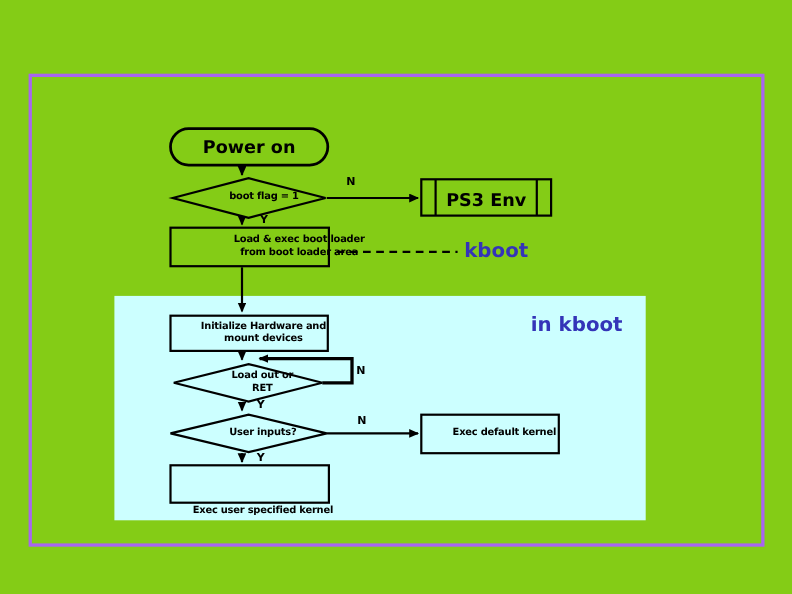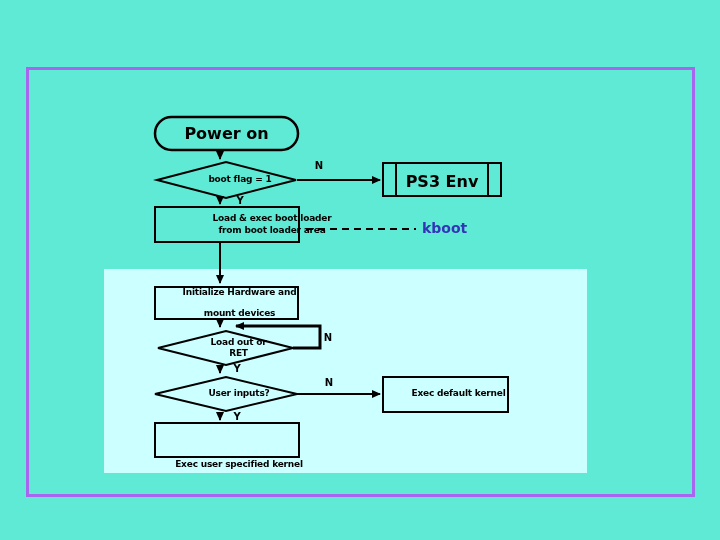--- a/index.html
+++ b/index.html
@@ -1,37 +1,37 @@
 <!DOCTYPE html>
 <html style="--border: #a865ef; --region: #ccffff; --accent: #3434b8;"><head>
 <meta charset="utf-8">
 <style>
   html,body{margin:0;padding:0;background:#fff;}
   #canvas{
-    position:relative;width:720px;height:540px;background:#5eead4;overflow:hidden;
+    position:relative;width:720px;height:540px;background:#84cc16;overflow:hidden;
     font-family:"DejaVu Sans","Liberation Sans",sans-serif;
     text-decoration:underline;
   }
   #outer-border{
     position:absolute;left:26px;top:67px;width:663px;height:424px;
     border:3px solid var(--border,#a865ef);background:transparent;
   }
   #kboot-region{
     position:absolute;left:104px;top:269px;width:483px;height:204px;
     background:var(--region,#ccffff);
   }
   svg{position:absolute;left:0;top:0;}
   .label{
     position:absolute;display:flex;flex-direction:column;align-items:center;justify-content:center;
     text-align:center;font-weight:bold;color:#000;white-space:nowrap;line-height:1.25;
   }
   .big{font-size:16px;letter-spacing:0px;}
   .small{font-size:9px;letter-spacing:-0.2px;margin-left:13px;}
   .branch{font-size:10px;}
-  .accent{color:var(--accent,#3434b8);font-size:14px;}
+  .accent{color:var(--accent,#3434b8);font-size:18px;}
 </style>
 </head>
 <body>
 
 <div id="canvas">
 
   <div id="outer-border"></div>
   <div id="kboot-region"></div>
 
   <svg width="720" height="540" viewBox="0 0 720 540">
@@ -92,22 +92,23 @@
 
   <div class="label branch" style="left:233px;top:194px;width:14px;height:14px;">Y</div>
 
   <div class="label small" style="left:155px;top:207px;width:144px;height:35px;padding-left:32px;">
     <span>Load &amp; exec boot loader</span>
     <span>from boot loader area</span>
   </div>
 
   <div class="label accent" style="left:422px;top:219px;width:60px;height:20px;justify-content:flex-start;flex-direction:row;">kboot</div>
 
+  <div class="label accent" style="left:476px;top:286px;width:90px;height:20px;justify-content:flex-end;flex-direction:row;">in kboot</div>
 
-  <div class="label small" style="left:155px;top:287px;width:143px;height:32px;justify-content:space-between;">
+  <div class="label small" style="left:155px;top:287px;width:143px;height:32px;">
     <span>Initialize Hardware and</span>
     <span>mount devices</span>
   </div>
 
   <div class="label branch" style="left:321px;top:331px;width:14px;height:14px;">N</div>
 
   <div class="label small" style="left:158px;top:332px;width:135px;height:32px;">
     <span>Load out or</span>
     <span>RET</span>
   </div>

